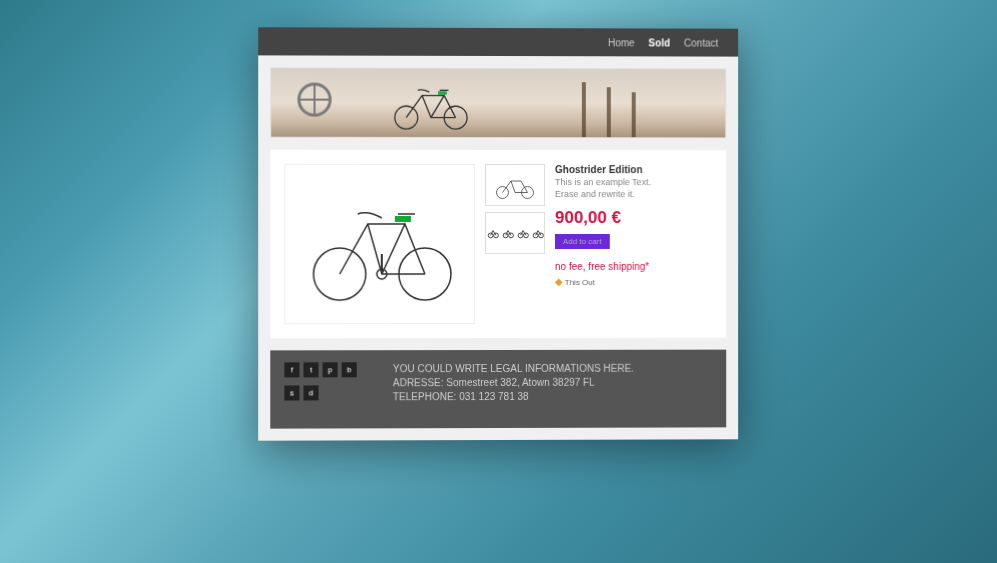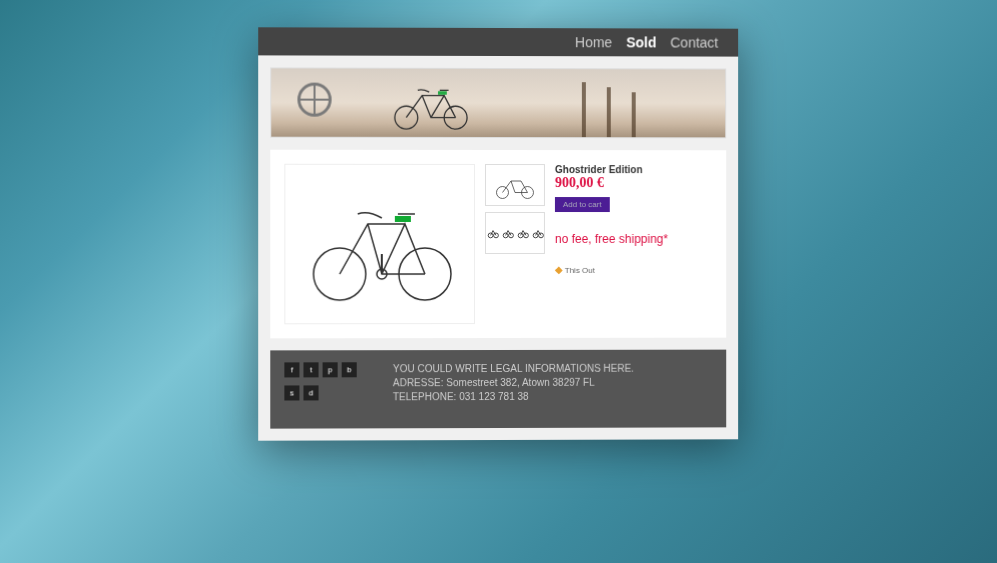--- a/index.html
+++ b/index.html
@@ -19,21 +19,21 @@
   transform-origin: center;
 }
 .topbar {
   background: #444;
   height: 28px;
   display: flex; justify-content: flex-end; align-items: center;
   padding: 0 20px;
   gap: 14px;
 }
 .topbar a {
-  color: #ccc; font-size: 14px; text-decoration: none;
+  color: #ccc; font-size: 10px; text-decoration: none;
 }
 .topbar a.active { color: #fff; font-weight: bold; }
 .banner {
   margin: 12px; height: 70px;
   background: linear-gradient(to bottom, #d8cfc5 0%, #e8ddd0 50%, #cbb8a3 80%, #a89580 100%);
   position: relative; overflow: hidden;
   border: 1px solid #ddd;
 }
 .banner .logo {
   position: absolute; left: 26px; top: 14px; width: 34px; height: 34px;
@@ -59,26 +59,26 @@
 .thumbs { display:flex; flex-direction:column; gap:6px; }
 .thumb {
   width:60px; height:42px; background:#fff; border:1px solid #ddd;
   display:flex; align-items:center; justify-content:center;
 }
 .thumbrow { display:flex; gap:2px; }
 .thumbrow .mini { width:13px; height:38px; display:flex; align-items:center; justify-content:center; }
 .details { flex:1; font-size:9px; }
 .prodname { font-weight:bold; color:#333; font-size:10px; }
 .proddesc { color:#888; font-size:9px; line-height:1.3; margin:2px 0 8px; }
-.price { color:#d14; font-size:14px; font-weight:bold; margin-bottom:6px;font-family:Liberation Serif, serif; }
+.price { color:#d14; font-size:17px; font-weight:bold; margin-bottom:6px; }
 .addbtn {
-  background:#4c1d95; color:#aab; border:none; padding:3px 8px;
-  font-size:8px; margin-bottom:20px; display:inline-block;
-}
-.note { color:#d14; font-size:12px; margin-bottom:18px; }
+  background:#6d28d9; color:#aab; border:none; padding:3px 8px;
+  font-size:8px; margin-bottom:12px; display:inline-block;
+}
+.note { color:#d14; font-size:10px; margin-bottom:4px; }
 .stock { font-size:8px; color:#666; }
 .stock .dot { color:#e8a030; font-size:10px; }
 .footer {
   background:#555; margin:12px; padding:12px 14px 24px;
   display:flex; gap:18px;
 }
 .socials { display:flex; flex-wrap:wrap; gap:4px; width:90px; }
 .sbtn {
   width:15px; height:15px; background:#222; color:#fff;
   display:flex; align-items:center; justify-content:center;
@@ -165,20 +165,24 @@
                   <circle cx="15" cy="14" r="4"></circle>
                   <path d="M6 14 L10 6 L15 14"></path>
                 </svg>
               </div>
           </div>
         </div>
       </div>
 
       <div class="details">
         <div class="prodname">Ghostrider Edition</div>
+        <div class="proddesc">
+          <span>This is an example Text.</span><br>
+          <span>Erase and rewrite it.</span>
+        </div>
         <div class="price">900,00 €</div>
         <button class="addbtn">Add to cart</button>
         <div class="note">no fee, free shipping*</div>
         <div class="stock">
           <span class="dot">◆</span>
           <span>This Out</span>
         </div>
       </div>
 
     </div>

